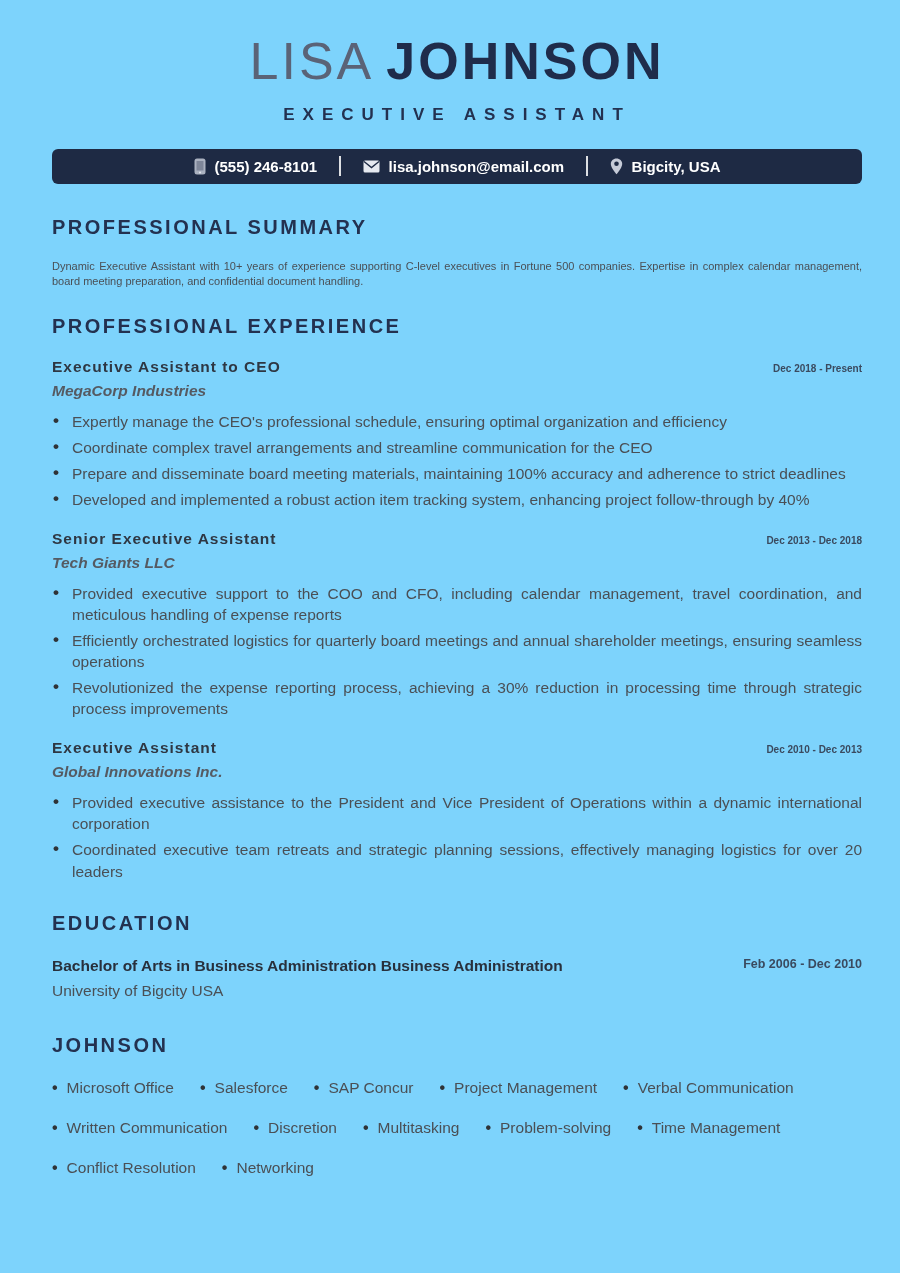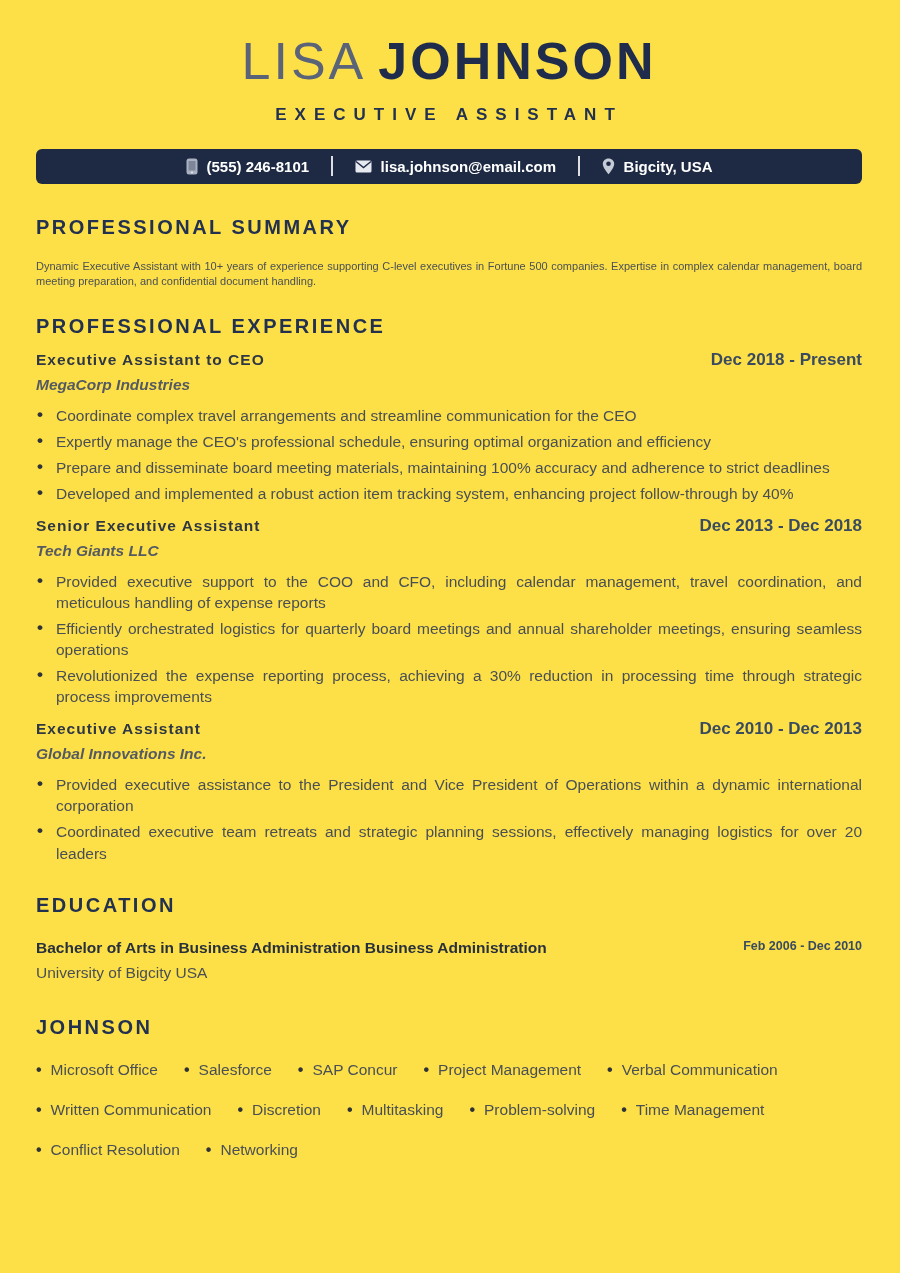--- a/index.html
+++ b/index.html
@@ -12,21 +12,21 @@
     --company:#555A62;
     --bullet:#2F3337;
   }
   *{margin:0;padding:0;box-sizing:border-box;}
   html,body{background:#fff;}
   body{
     width:900px;min-height:1273px;
     font-family:"Liberation Sans", sans-serif;
     color:var(--body-text);
   }
-  .page{width:900px;min-height:1273px;background:#fde047;padding:34px 38px 40px 36px;}
+  .page{width:900px;min-height:1273px;background:#7dd3fc;padding:34px 38px 40px 52px;}
 
   
   .name{
     text-align:center;
     font-size:52px;
     letter-spacing:3px;
     line-height:1.05;
     font-weight:700;
   }
   .name .first{color:var(--name-first);font-weight:400;margin-right:12px;}
@@ -60,26 +60,26 @@
   .summary-heading{margin-top:32px;}
   .summary-text{
     margin-top:20px;
     font-size:11px;
     line-height:1.36;
     text-align:justify;
     color:var(--body-text);
   }
   .experience-heading{margin-top:26px;}
 
-  .job{margin-top:12px;}
+  .job{margin-top:20px;}
   .job-head{display:flex;align-items:baseline;justify-content:space-between;}
   .jtitle{
     font-size:15.5px;font-weight:800;letter-spacing:1px;color:#2E3743;
   }
-  .jdates{font-size:17px;font-weight:700;color:var(--dates);white-space:nowrap;}
+  .jdates{font-size:10px;font-weight:700;color:var(--dates);white-space:nowrap;}
   .jcompany{
     margin-top:6px;
     font-size:15.5px;font-style:italic;font-weight:700;color:var(--company);
   }
   ul.bullets{margin-top:11px;list-style:none;}
   ul.bullets li{
     position:relative;
     padding-left:20px;
     margin-bottom:5px;
     font-size:15.5px;line-height:1.36;
@@ -164,22 +164,22 @@
   <section>
     <h2 class="sec-heading experience-heading">PROFESSIONAL EXPERIENCE</h2>
     <div id="jobs-wrap">
   <article class="job">
     <div class="job-head">
       <h3 class="jtitle">Executive Assistant to CEO</h3>
       <span class="jdates">Dec 2018 - Present</span>
     </div>
     <div class="jcompany">MegaCorp Industries</div>
     <ul class="bullets">
+            <li>Expertly manage the CEO's professional schedule, ensuring optimal organization and efficiency</li>
             <li>Coordinate complex travel arrangements and streamline communication for the CEO</li>
-            <li>Expertly manage the CEO's professional schedule, ensuring optimal organization and efficiency</li>
             <li>Prepare and disseminate board meeting materials, maintaining 100% accuracy and adherence to strict deadlines</li>
             <li>Developed and implemented a robust action item tracking system, enhancing project follow-through by 40%</li>
           </ul>
   </article>
 
   <article class="job">
     <div class="job-head">
       <h3 class="jtitle">Senior Executive Assistant</h3>
       <span class="jdates">Dec 2013 - Dec 2018</span>
     </div>

